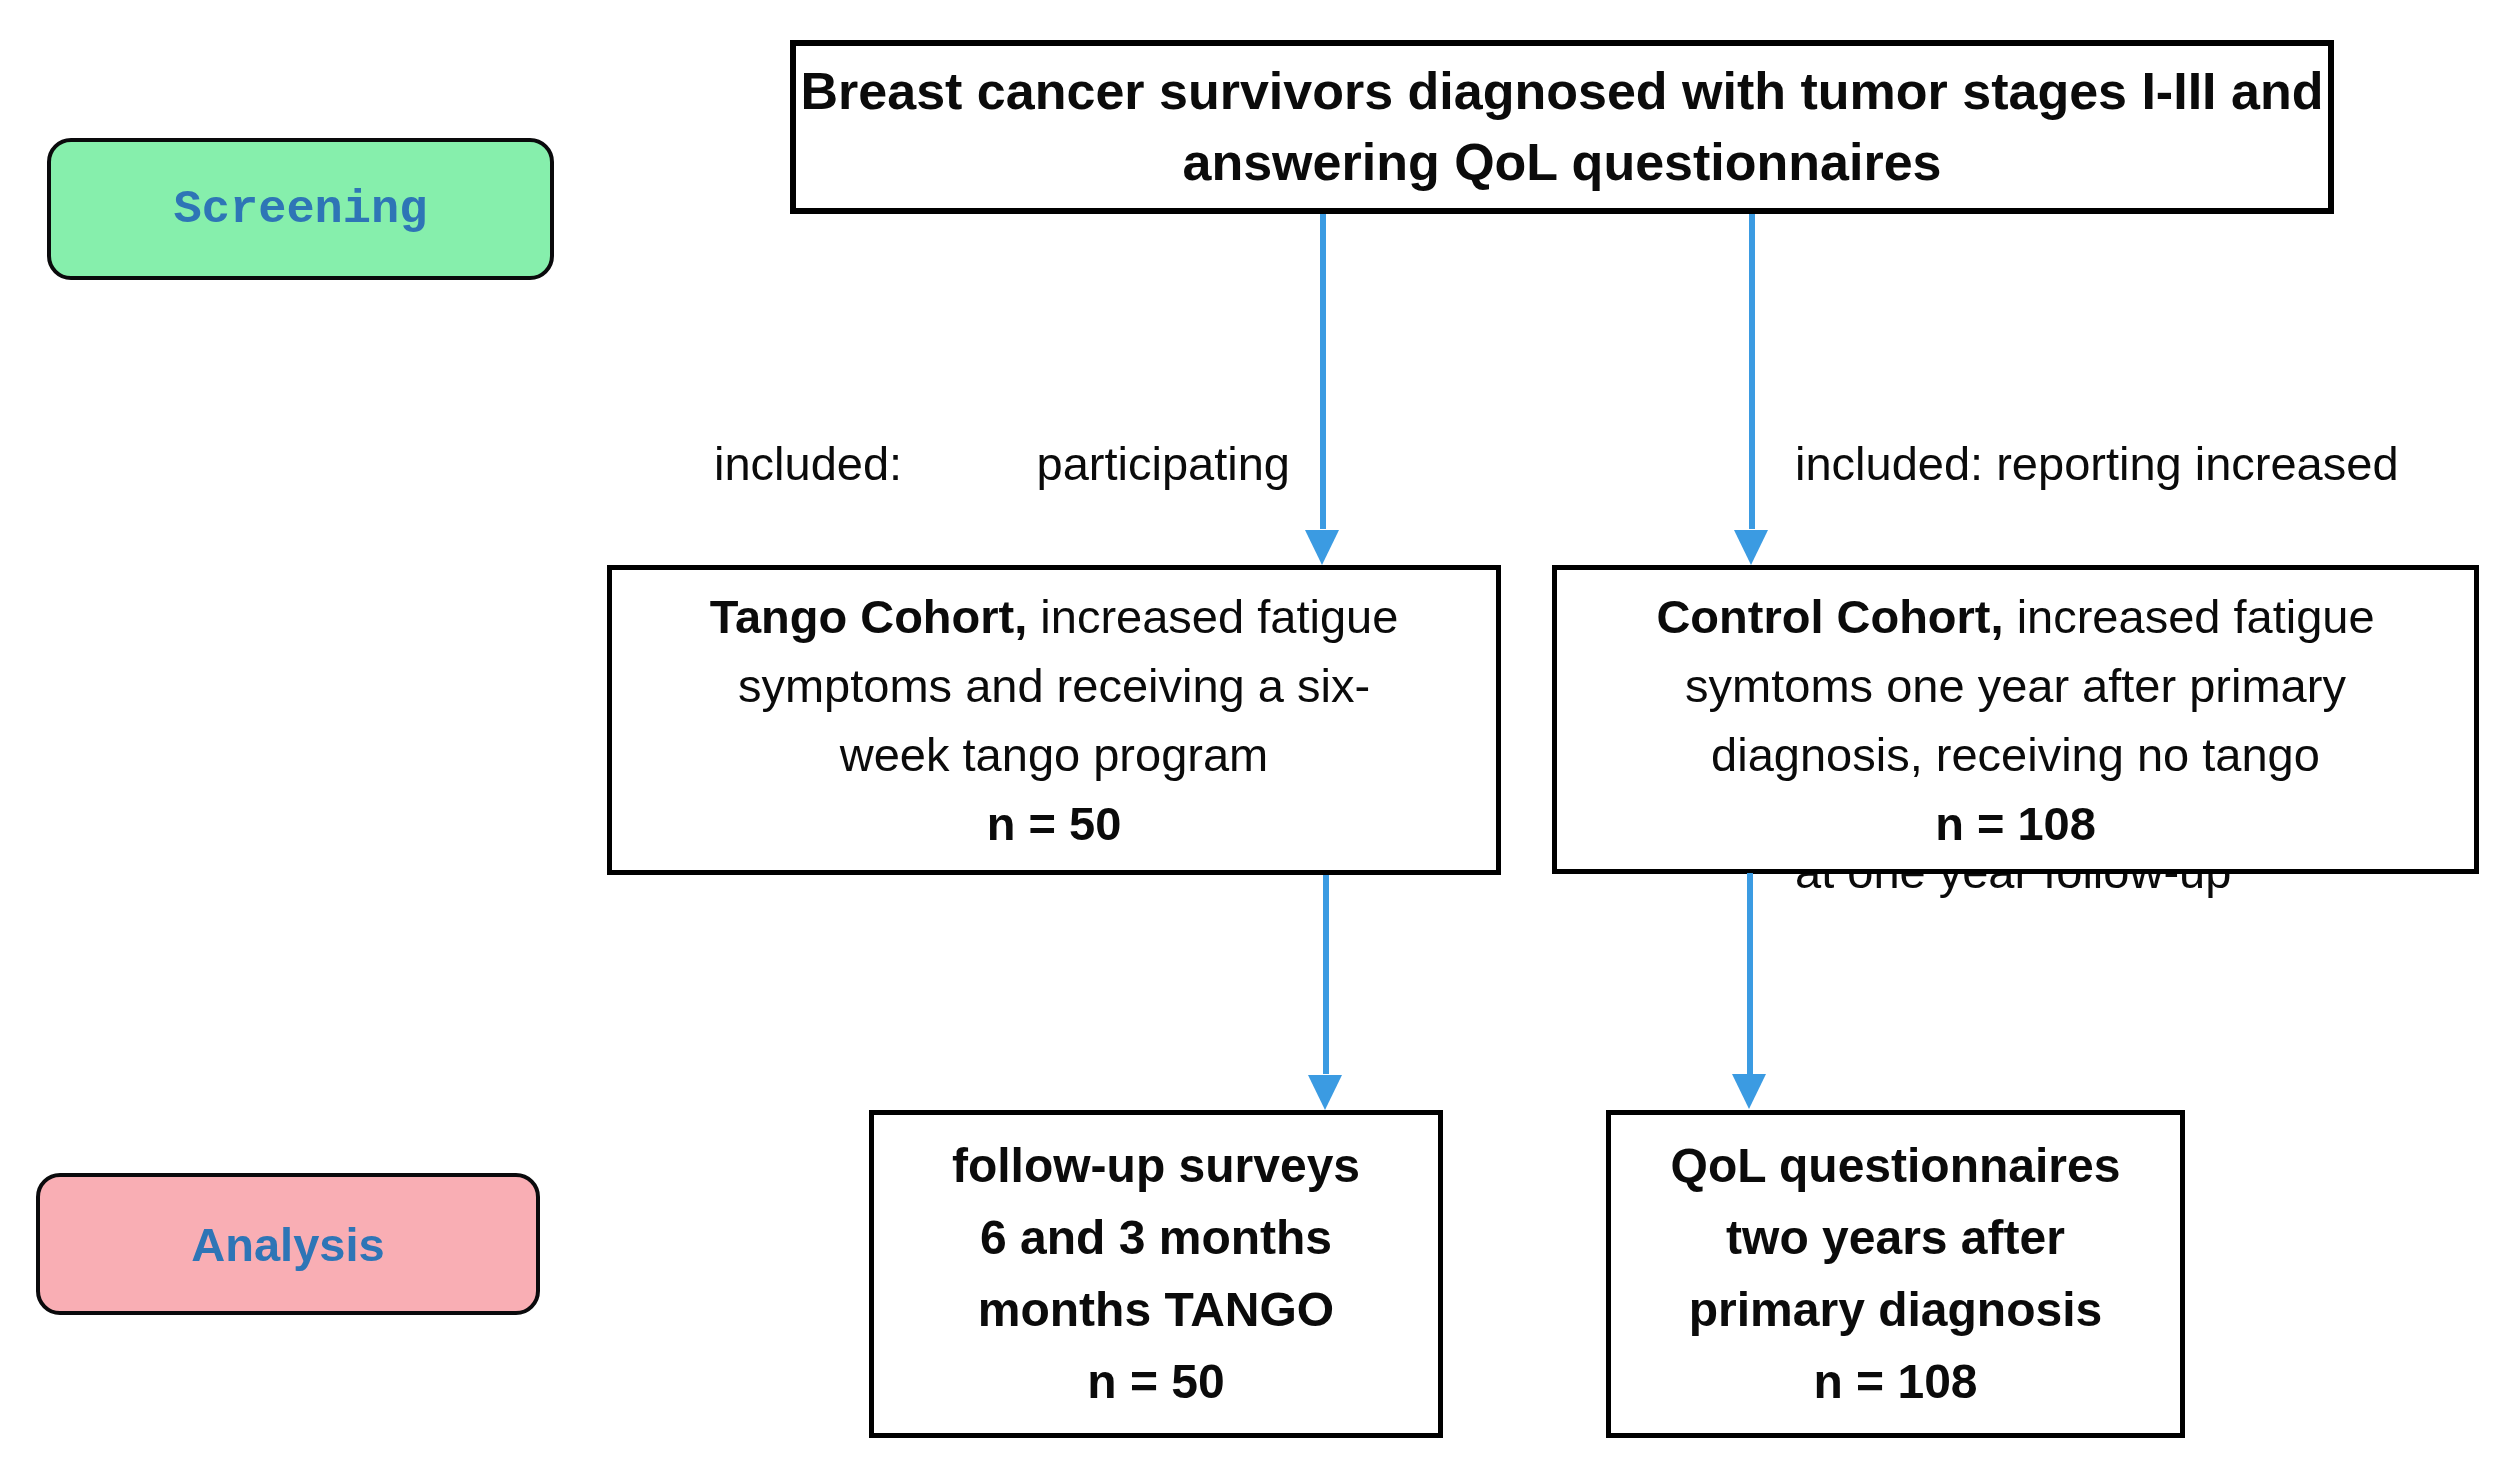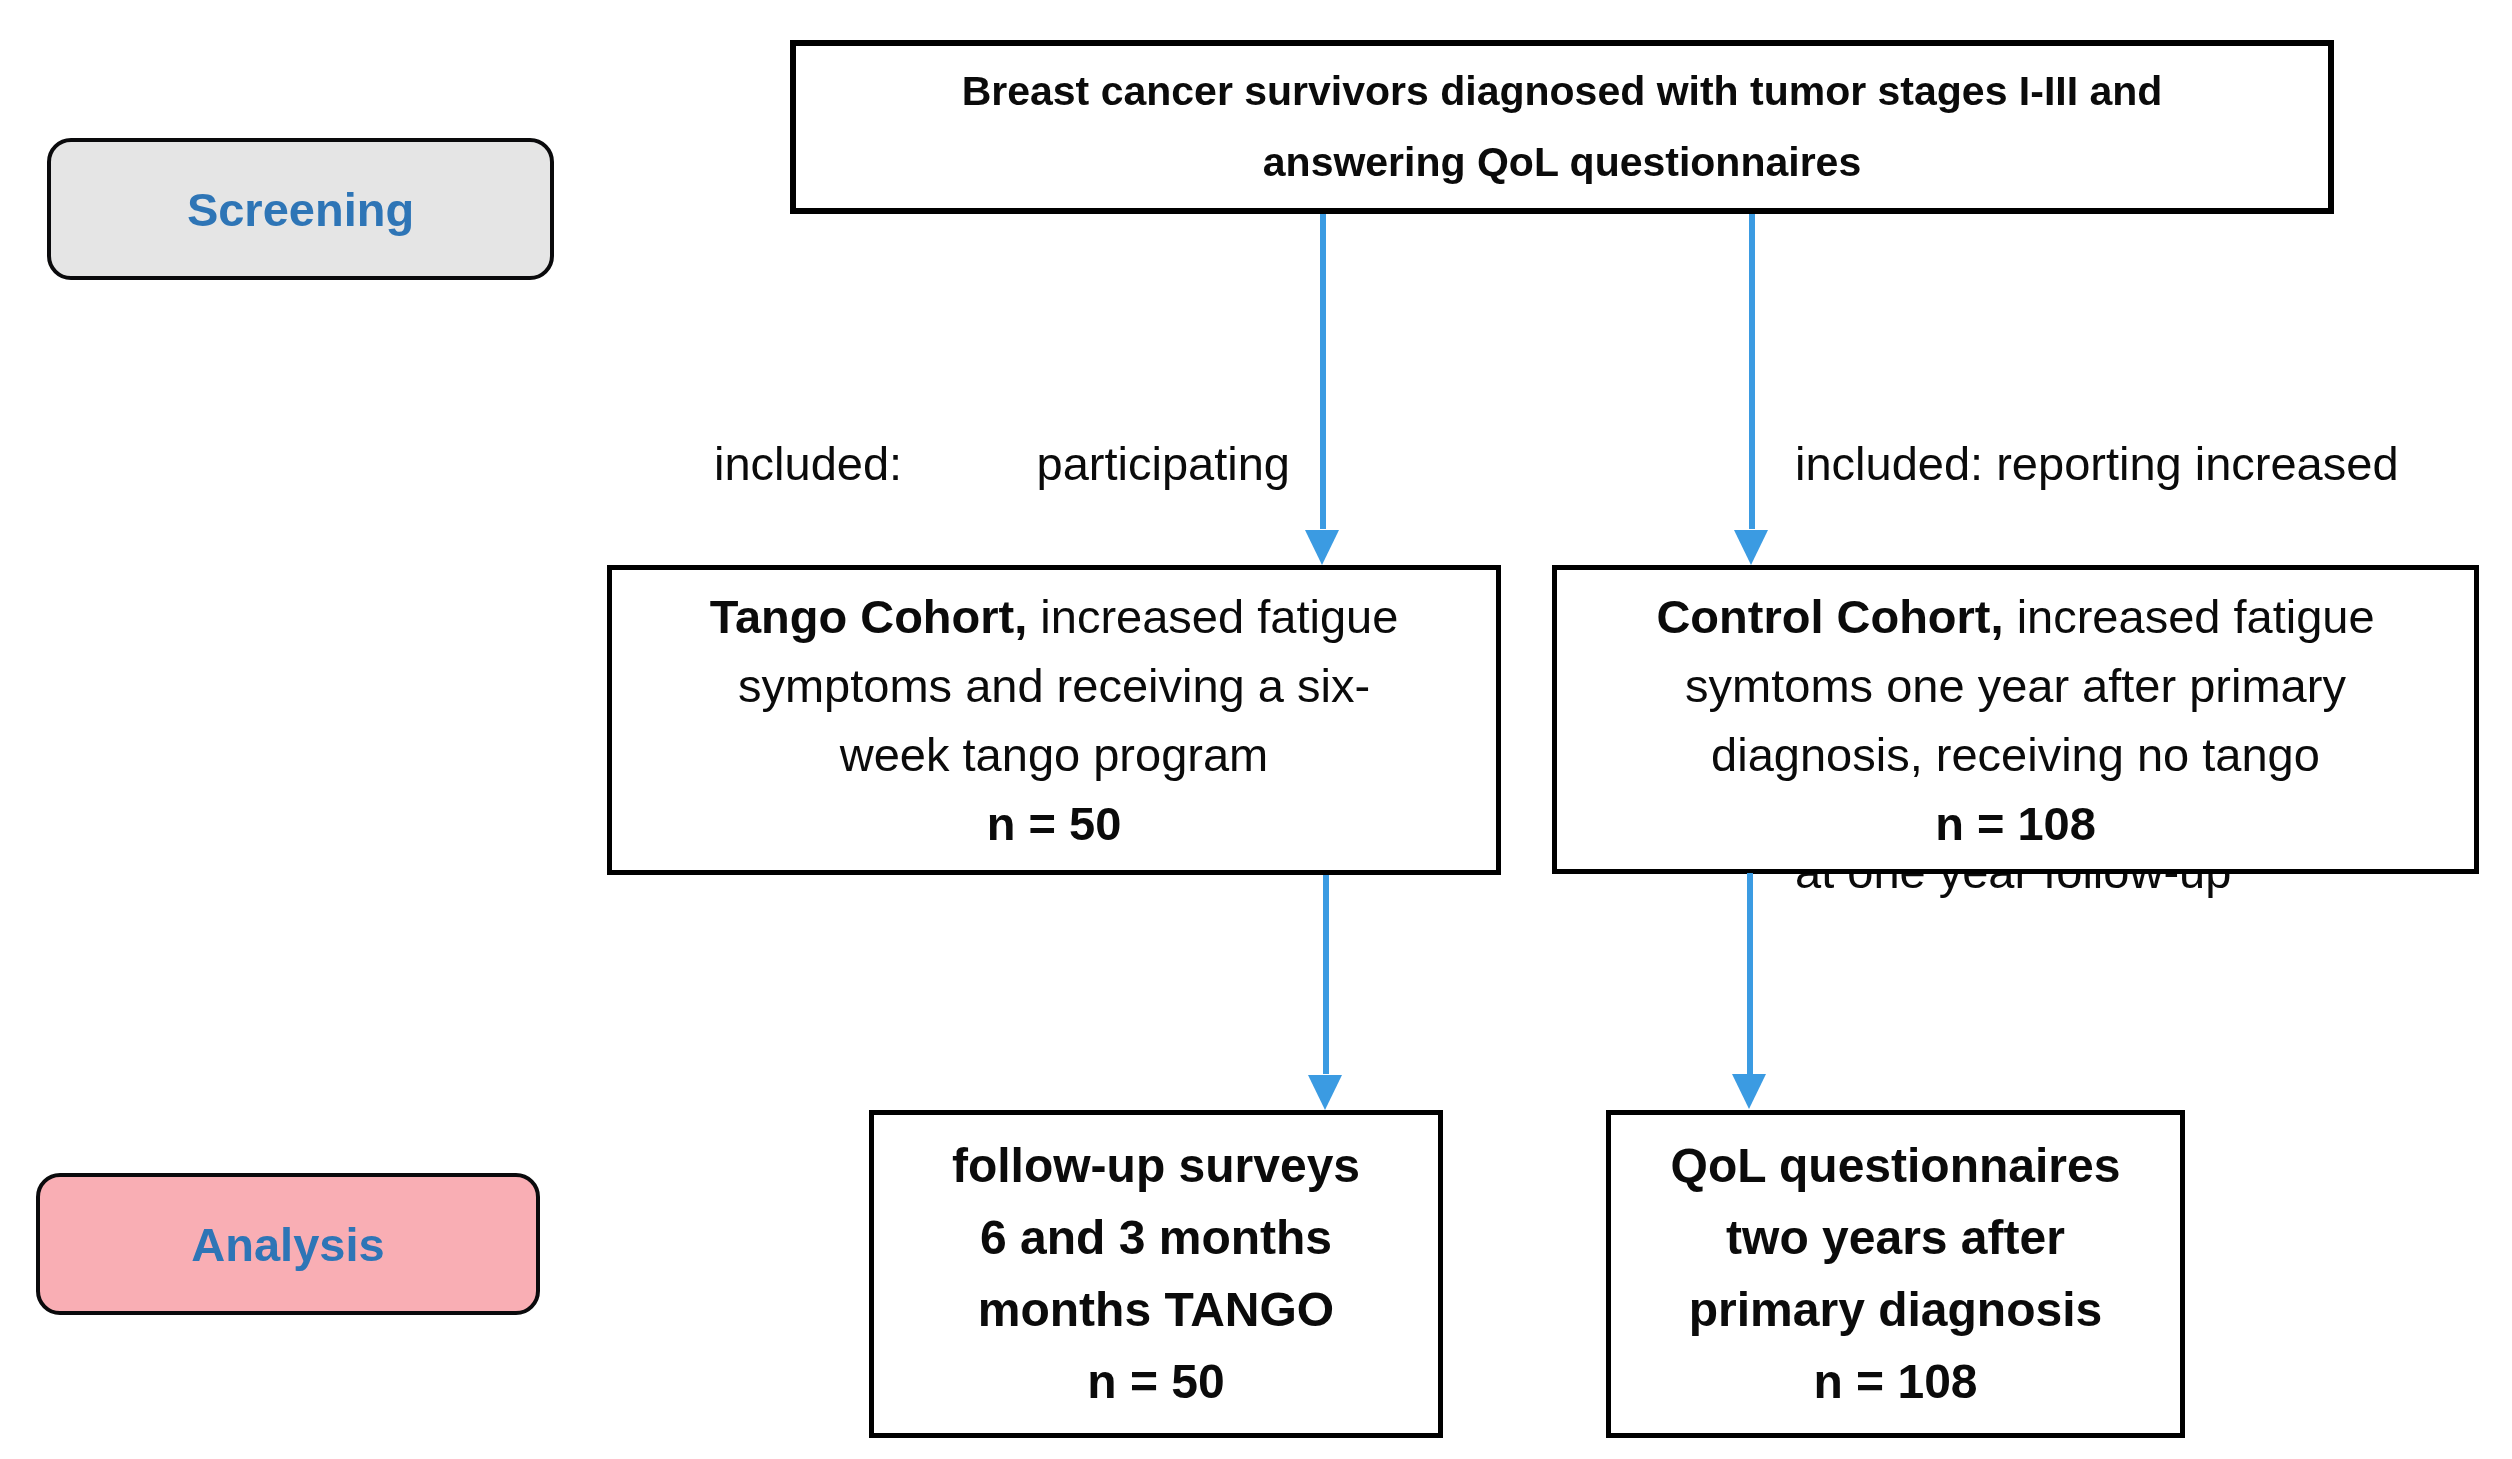--- a/index.html
+++ b/index.html
@@ -16,38 +16,38 @@
     position:absolute;
     border:5.6px solid #000000;
     background:#ffffff;
     display:flex;flex-direction:column;
     align-items:center;justify-content:center;
     text-align:center;
     box-sizing:border-box;
   }
   .fbox .ln{line-height:69px;font-size:47px;white-space:nowrap;}
   .top-box{left:790px;top:40px;width:1544px;height:174px;border-width:6.4px;}
-  .top-box .ln{font-weight:bold;font-size:41px;line-height:71px;}
+  .top-box .ln{font-weight:bold;font-size:52px;line-height:71px;}
   .tango-box{left:607px;top:565px;width:894px;height:310px;}
   .control-box{left:1552px;top:565px;width:927px;height:309px;}
   .followup-box{left:869px;top:1110px;width:574px;height:328px;}
   .qol-box{left:1606px;top:1110px;width:579px;height:328px;}
   .followup-box .ln,.qol-box .ln{font-weight:bold;font-size:48px;line-height:72px;}
   .bold{font-weight:bold;}
   
   .pill{
     position:absolute;
     border:4.8px solid #0a0a0c;
     border-radius:24px;
     display:flex;align-items:center;justify-content:center;
     font-size:47px;font-weight:bold;
     color:#2e75b6;
     box-sizing:border-box;
   }
-  .pill-blue{background:#e5e5e5;}
+  .pill-blue{background:#86efac;font-family:Liberation Mono, monospace;}
   .pill-pink{background:#f9aeb4;}
   .screening-pill{left:47px;top:138px;width:507px;height:142px;}
   .enrollment-pill{left:47px;top:421px;width:507px;height:142px;}
   .analysis-pill{left:36px;top:1173px;width:504px;height:142px;}
   
   .annotation{
     position:absolute;
     font-size:47px;line-height:68px;
     color:#0b0b0b;text-align:left;
     white-space:pre;

